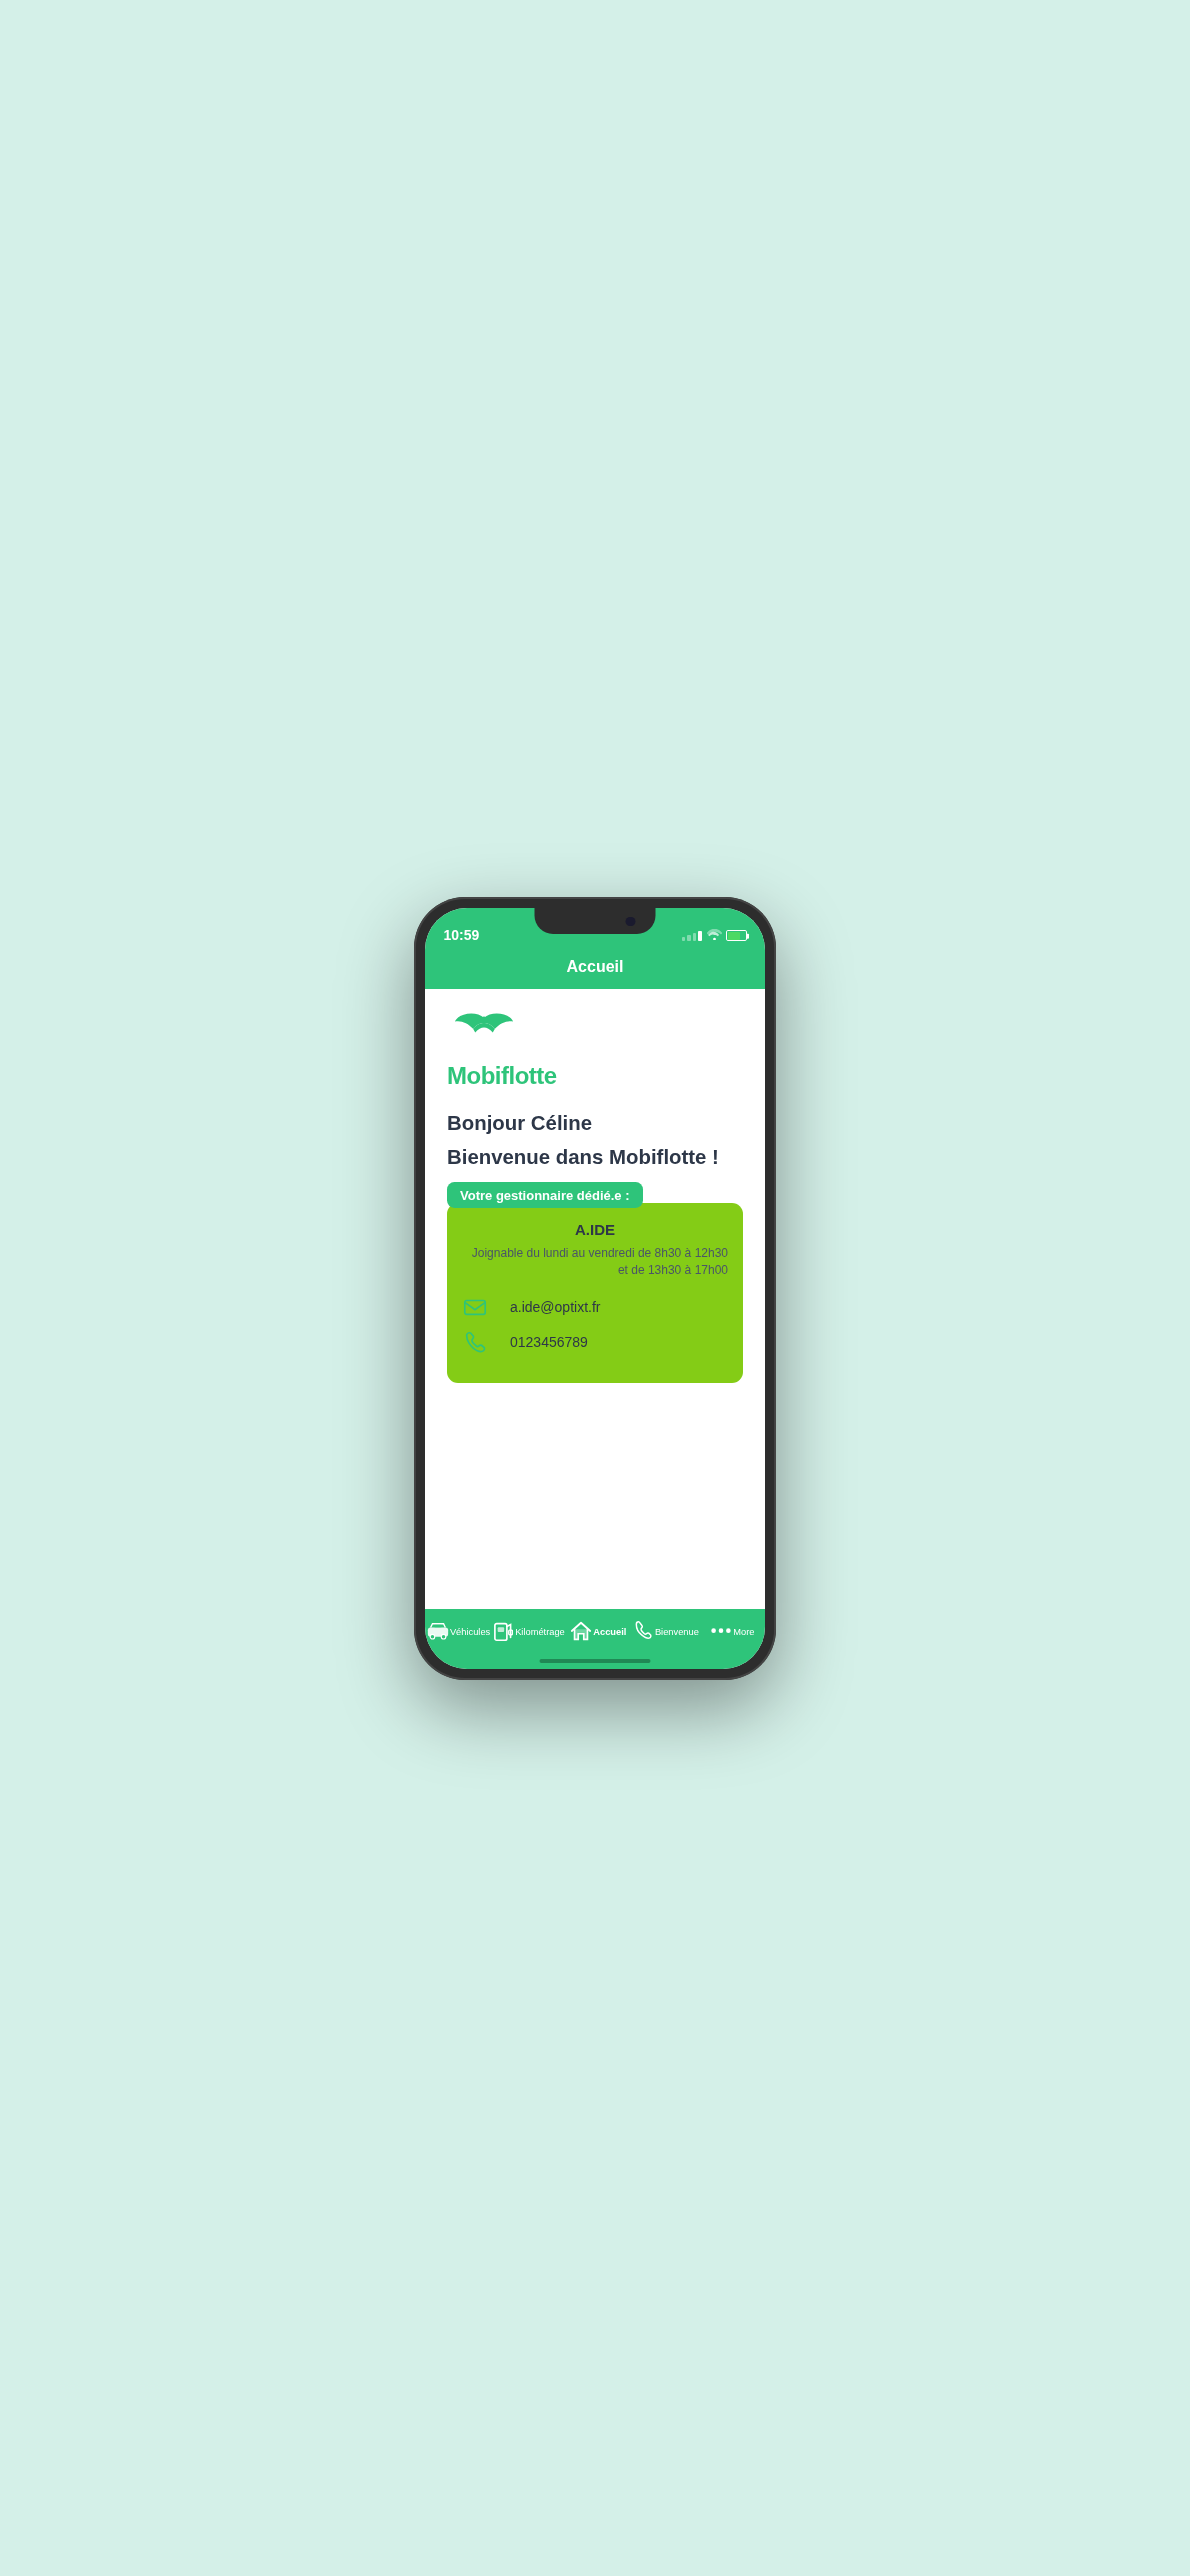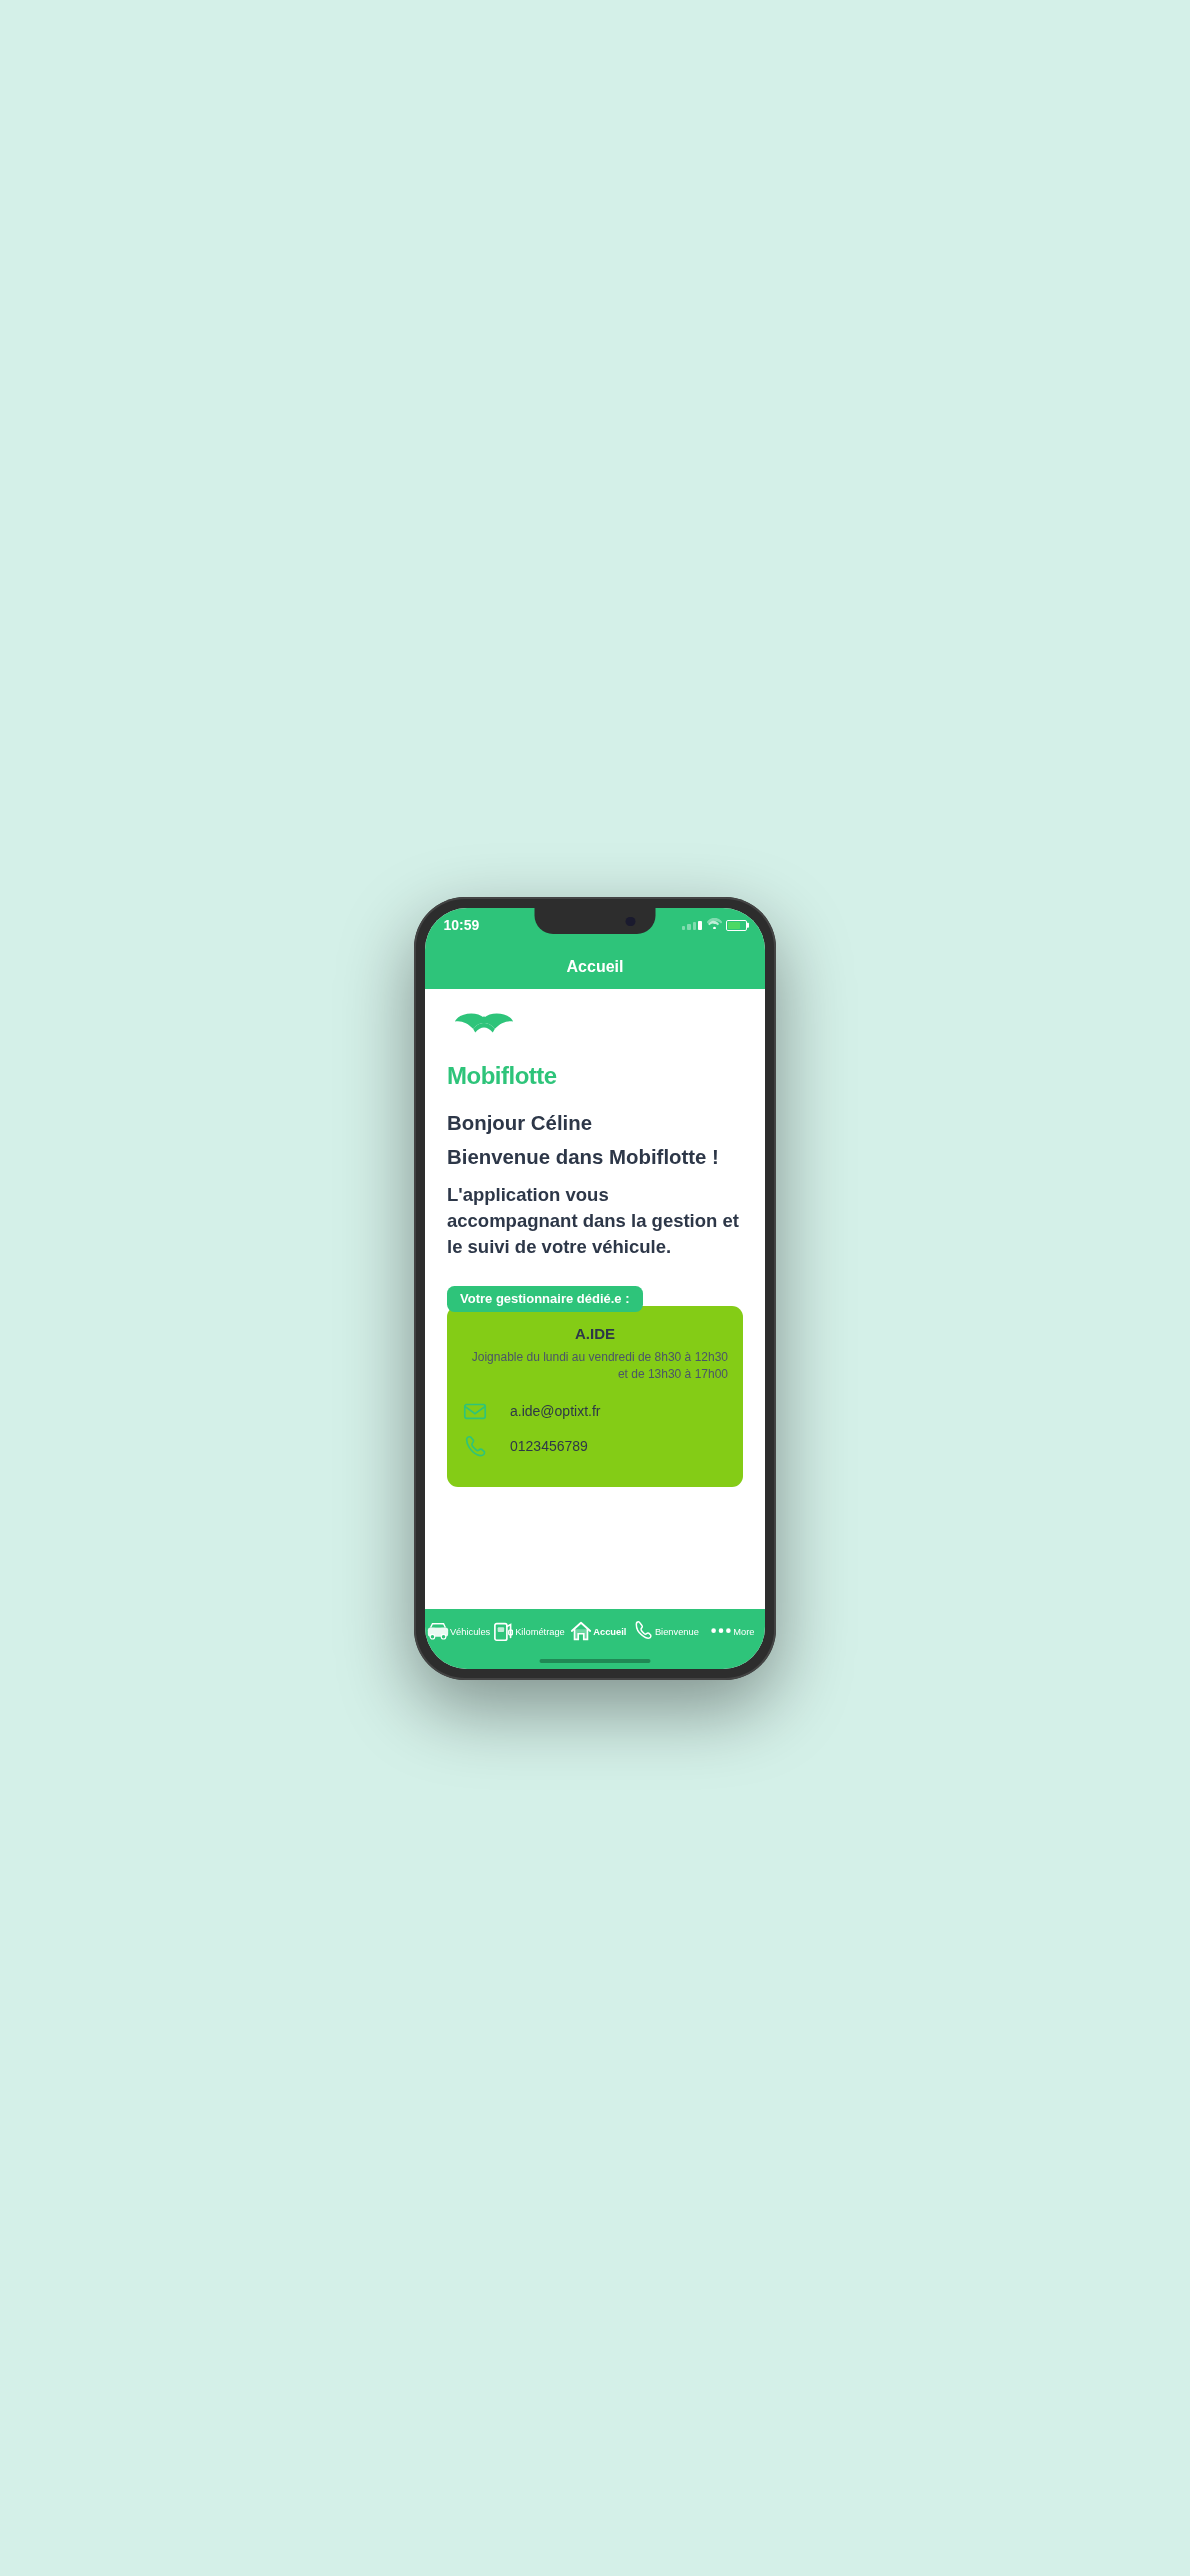--- a/index.html
+++ b/index.html
@@ -56,21 +56,21 @@
       height: 9.3px;
       background: #1a1a2e;
       border-radius: 50%;
     }
 
     
     .status-bar {
       height: 41px;
       background: #2ec47a;
       display: flex;
-      align-items: center;
+      align-items: flex-end;
       justify-content: space-between;
       padding: 0 18.5px 5.6px 18.5px;
       flex-shrink: 0;
       position: relative;
       z-index: 50;
     }
 
     .status-time {
       font-size: 14px;
       font-weight: 600;
@@ -344,21 +344,20 @@
           <path d="M50 22 C44 22, 38 26, 35 30 L38 35 C42 30, 46 28, 50 28 C54 28, 58 30, 62 35 L65 30 C62 26, 56 22, 50 22Z" fill="#2ec47a"></path>
           <circle cx="50" cy="18" r="5" fill="#2ec47a"></circle>
         </svg>
         <span class="logo-text">Mobiflotte</span>
       </div>
 
       <div class="greeting">Bonjour Céline</div>
 
       <div class="welcome-title">Bienvenue dans Mobiflotte !</div>
 
-      <div class="app-description">L'application vous accompagnant dans la gestion et le suivi de votre véhicule.</div>
 
       <div class="manager-section">
         <div class="manager-badge">Votre gestionnaire dédié.e :</div>
         <div class="manager-card">
           <div class="manager-name">A.IDE</div>
           <div class="manager-hours">Joignable du lundi au vendredi de 8h30 à 12h30 et de 13h30 à 17h00</div>
 
           <div class="contact-row">
             <svg class="contact-icon" viewBox="0 0 28 28" fill="none" xmlns="http://www.w3.org/2000/svg">
               <rect x="3" y="7" width="22" height="15" rx="2" stroke="#2ec47a" stroke-width="1.8" fill="none"></rect>

